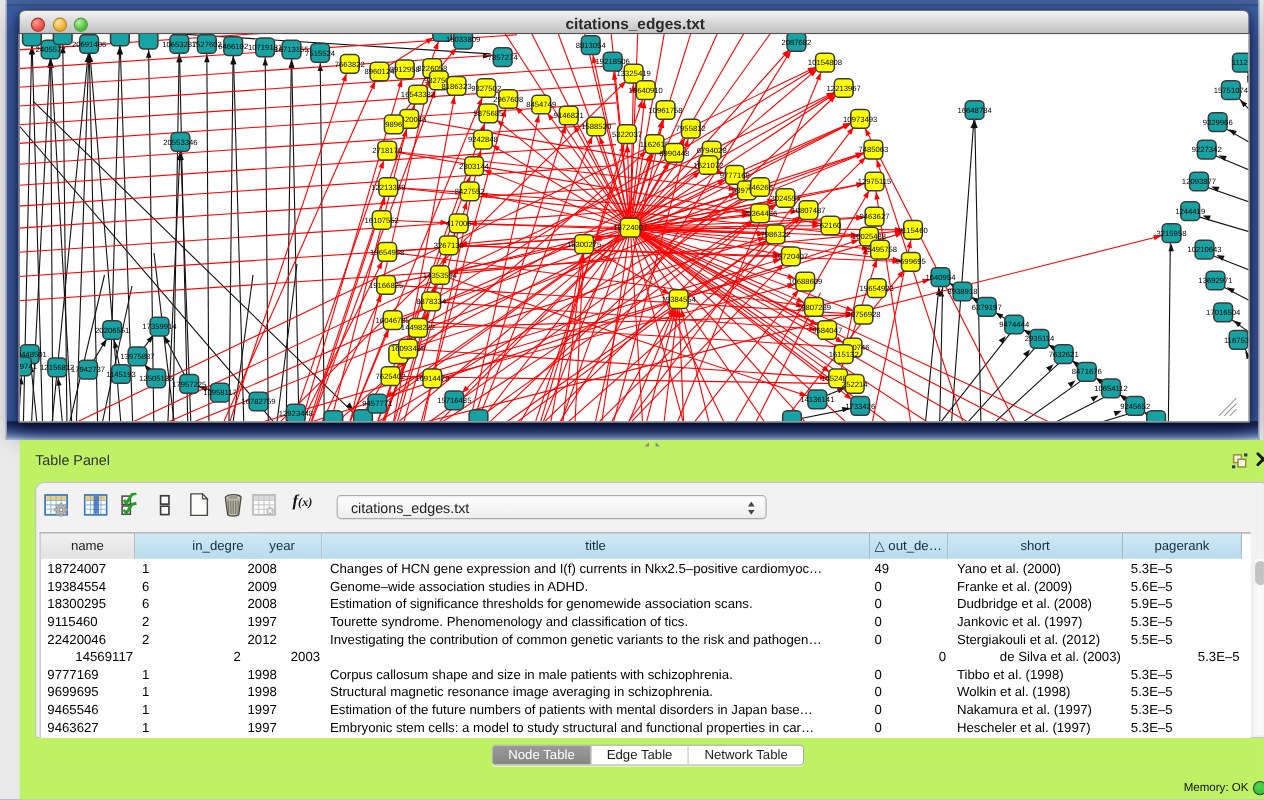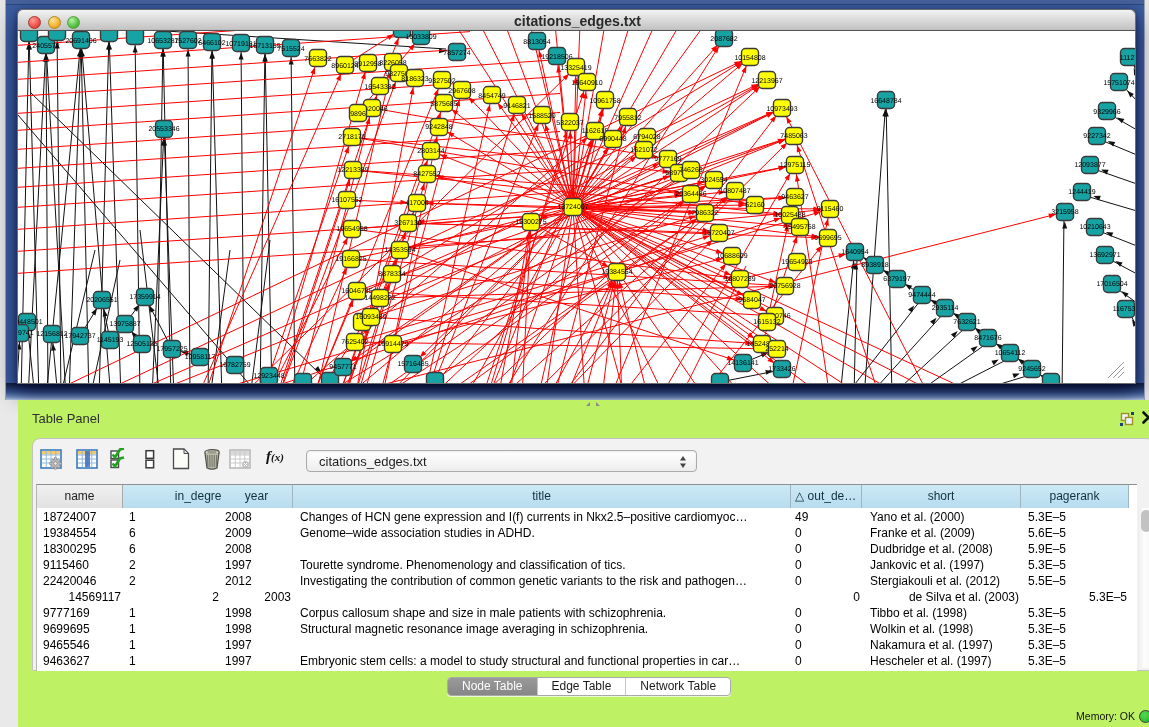--- a/index.html
+++ b/index.html
@@ -969,20 +969,21 @@
           <div class="c" style="left:188px;width:66px;">2009</div>
           <div class="c" style="left:263px;width:489px;">Genome–wide association studies in ADHD.</div>
           <div class="c" style="left:758px;width:65px;">0</div>
           <div class="c" style="left:833px;width:149px;">Franke et al. (2009)</div>
           <div class="c" style="left:991px;width:99px;">5.6E–5</div>
         </div>
         <div class="row" style="left:0;top:56px;width:1092px;">
           <div class="c" style="left:6px;width:78px;">18300295</div>
           <div class="c" style="left:92px;width:90px;">6</div>
           <div class="c" style="left:188px;width:66px;">2008</div>
+          <div class="c" style="left:263px;width:489px;">Estimation of significance thresholds for genomewide association scans.</div>
           <div class="c" style="left:758px;width:65px;">0</div>
           <div class="c" style="left:833px;width:149px;">Dudbridge et al. (2008)</div>
           <div class="c" style="left:991px;width:99px;">5.9E–5</div>
         </div>
         <div class="row" style="left:0;top:72px;width:1092px;">
           <div class="c" style="left:6px;width:78px;">9115460</div>
           <div class="c" style="left:92px;width:90px;">2</div>
           <div class="c" style="left:188px;width:66px;">1997</div>
           <div class="c" style="left:263px;width:489px;">Tourette syndrome. Phenomenology and classification of tics.</div>
           <div class="c" style="left:758px;width:65px;">0</div>
@@ -1021,20 +1022,21 @@
           <div class="c" style="left:188px;width:66px;">1998</div>
           <div class="c" style="left:263px;width:489px;">Structural magnetic resonance image averaging in schizophrenia.</div>
           <div class="c" style="left:758px;width:65px;">0</div>
           <div class="c" style="left:833px;width:149px;">Wolkin et al. (1998)</div>
           <div class="c" style="left:991px;width:99px;">5.3E–5</div>
         </div>
         <div class="row" style="left:0;top:152px;width:1092px;">
           <div class="c" style="left:6px;width:78px;">9465546</div>
           <div class="c" style="left:92px;width:90px;">1</div>
           <div class="c" style="left:188px;width:66px;">1997</div>
+          <div class="c" style="left:263px;width:489px;">Estimation of the future numbers of patients with mental disorders in Japan base…</div>
           <div class="c" style="left:758px;width:65px;">0</div>
           <div class="c" style="left:833px;width:149px;">Nakamura et al. (1997)</div>
           <div class="c" style="left:991px;width:99px;">5.3E–5</div>
         </div>
         <div class="row" style="left:0;top:168px;width:1092px;">
           <div class="c" style="left:6px;width:78px;">9463627</div>
           <div class="c" style="left:92px;width:90px;">1</div>
           <div class="c" style="left:188px;width:66px;">1997</div>
           <div class="c" style="left:263px;width:489px;">Embryonic stem cells: a model to study structural and functional properties in car…</div>
           <div class="c" style="left:758px;width:65px;">0</div>

